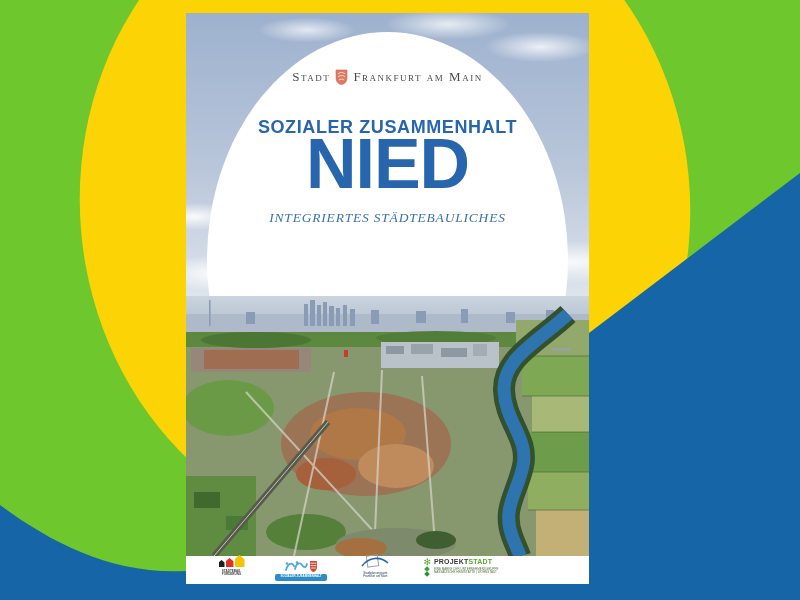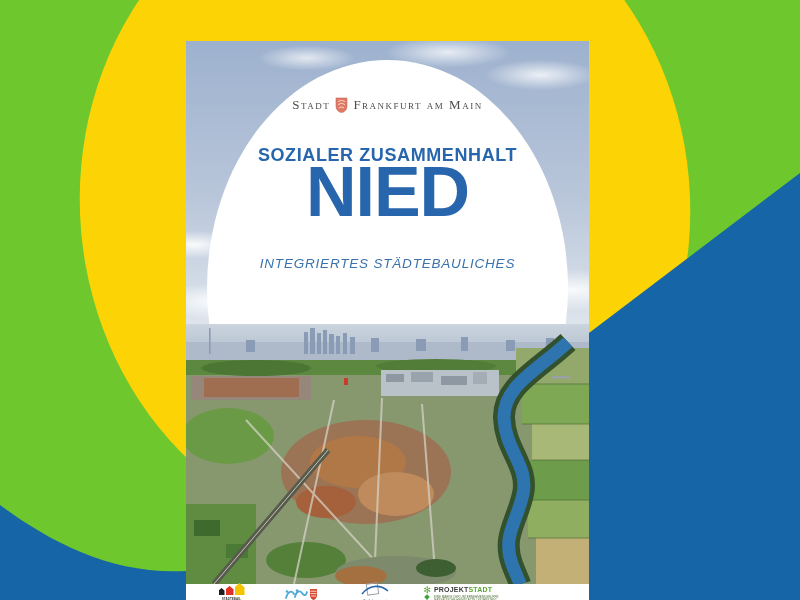--- a/index.html
+++ b/index.html
@@ -1,21 +1,21 @@
 <!DOCTYPE html>
 <html><head>
 <meta charset="utf-8">
 <style>
   html,body{margin:0;padding:0;width:800px;height:600px;overflow:hidden;
     font-family:"Liberation Sans",sans-serif;background:#1665A6;}
   .stage{position:relative;width:800px;height:600px;}
   .bg-svg{position:absolute;left:0;top:0;}
 
   
-  .page{position:absolute;left:186px;top:13px;width:403px;height:441px;background:#e5e5e5;margin-top:28px;}
+  .page{position:absolute;left:186px;top:13px;width:403px;height:441px;background:#e5e5e5;}
   .page-top{position:relative;height:283px;overflow:hidden;}
   .sky{position:absolute;inset:0;
     background:
       radial-gradient(90px 26px at 8% 92%, rgba(255,255,255,.95), rgba(255,255,255,0) 70%),
       radial-gradient(70px 20px at 2% 72%, rgba(255,255,255,.9), rgba(255,255,255,0) 70%),
       radial-gradient(110px 30px at 96% 88%, rgba(255,255,255,.85), rgba(255,255,255,0) 70%),
       radial-gradient(80px 22px at 88% 12%, rgba(255,255,255,.8), rgba(255,255,255,0) 70%),
       radial-gradient(70px 18px at 30% 6%, rgba(255,255,255,.7), rgba(255,255,255,0) 70%),
       radial-gradient(90px 22px at 65% 4%, rgba(255,255,255,.75), rgba(255,255,255,0) 70%),
       linear-gradient(#9DB1CE, #B9C6DA 55%, #DDE4EC);}
@@ -24,22 +24,22 @@
   .cover-content{position:absolute;inset:0;text-align:center;}
 
   .city-logo{position:absolute;left:0;right:0;top:56px;display:flex;
     align-items:center;justify-content:center;gap:5px;color:#4B4B49;}
   .city-logo .word{font-family:"Liberation Serif",serif;font-variant:small-caps;
     font-size:13px;letter-spacing:1.5px;}
   .kicker{position:absolute;left:0;right:0;top:104px;color:#2766AC;
     font-weight:bold;font-size:18px;letter-spacing:.6px;}
   .big-title{position:absolute;left:0;right:0;top:116px;color:#2766AC;
     font-weight:bold;font-size:70px;letter-spacing:-1px;line-height:1.0;}
-  .subtitle{position:absolute;left:0;right:0;top:214px;color:#3A72AE;
-    font-family:Liberation Sans, sans-serif;font-style:italic;
+  .subtitle{position:absolute;left:0;right:0;top:196px;color:#3A72AE;
+    font-family:Liberation Serif, serif;font-style:italic;
     font-size:13.5px;letter-spacing:.8px;line-height:1.3;}
 
   .page-photo{position:relative;height:260px;overflow:hidden;}
 
   
   .page-footer{position:relative;height:28px;background:#fff;display:flex;
     align-items:center;justify-content:space-between;padding:0 26px;}
   .logo-item{display:flex;flex-direction:column;align-items:center;}
   .micro{display:inline-block;font-size:6px;transform:scale(.5);
     transform-origin:center top;white-space:nowrap;line-height:1.15;}

